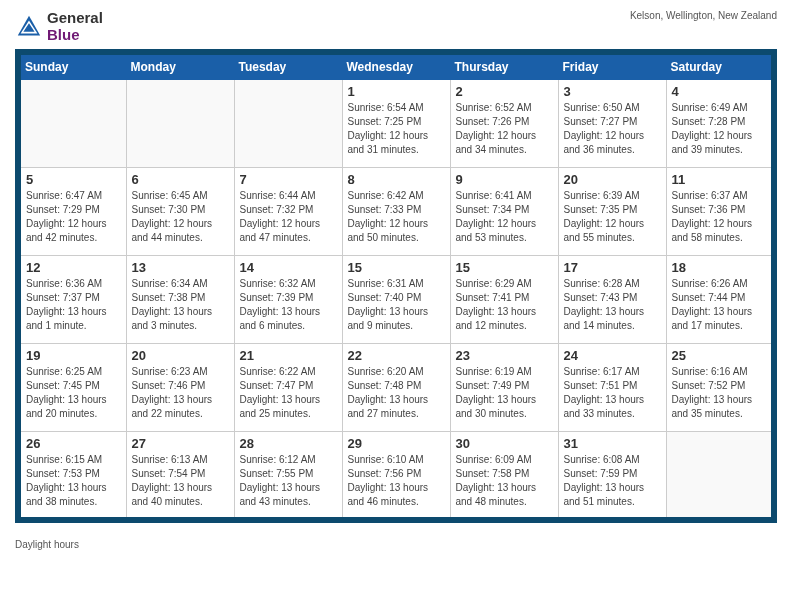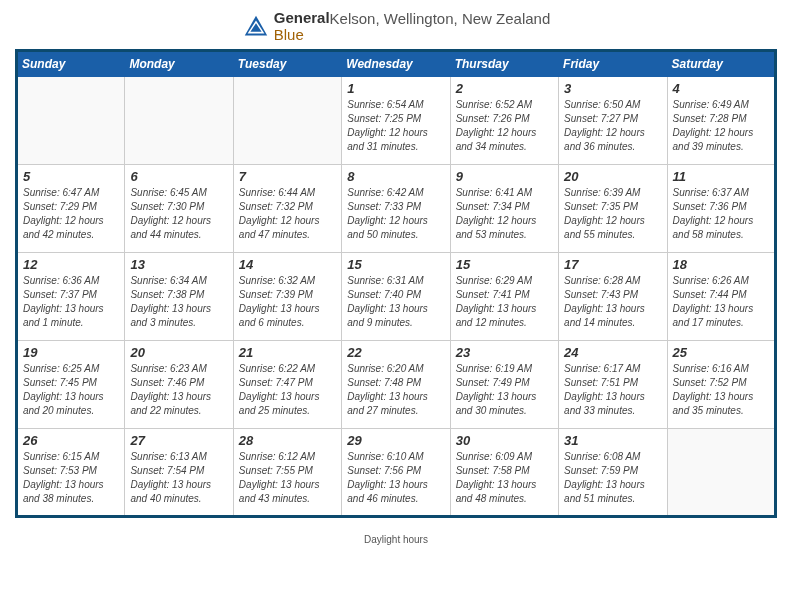--- a/index.html
+++ b/index.html
@@ -9,21 +9,20 @@
       width: 792px;
       height: 612px;
       overflow: hidden;
     }
     .page {
       width: 792px;
       height: 533px;
       padding: 10px 15px 10px 15px;
       display: flex;
       flex-direction: column;
-      align-items: center;
     }
     .header {
       display: flex;
       justify-content: space-between;
       align-items: flex-start;
       margin-bottom: 6px;
     }
     .logo {
       display: flex;
       align-items: center;
@@ -34,47 +33,46 @@
       flex-direction: column;
       line-height: 1.1;
     }
     .logo-general {
       font-size: 15px;
       font-weight: bold;
       color: #333;
     }
     .logo-blue {
       font-size: 15px;
-      font-weight: normal;
-      color: #a16207;
+      font-weight: bold;
+      color: #701a75;
     }
     .logo-icon {
       width: 28px;
       height: 28px;
     }
     .title-block {
       text-align: right;
     }
     .month-title {
       font-size: 32px;
       font-weight: bold;
       color: #333;
       line-height: 1.1;
     }
     .subtitle {
-      font-size: 15px;
+      font-size: 10px;
       color: #555;
     }
     .calendar {
       flex: 1;
-      border: 3px solid #0c4a6e;
+      border: 6px solid #0c4a6e;
       border-collapse: collapse;
       width: 100%;
       table-layout: fixed;
-      font-style: italic;
     }
     .calendar th {
       background: #1a5fa8;
       color: #fff;
       font-size: 12px;
       font-weight: bold;
       padding: 5px 4px;
       text-align: left;
       border: 1px solid #1a5fa8;
     }

